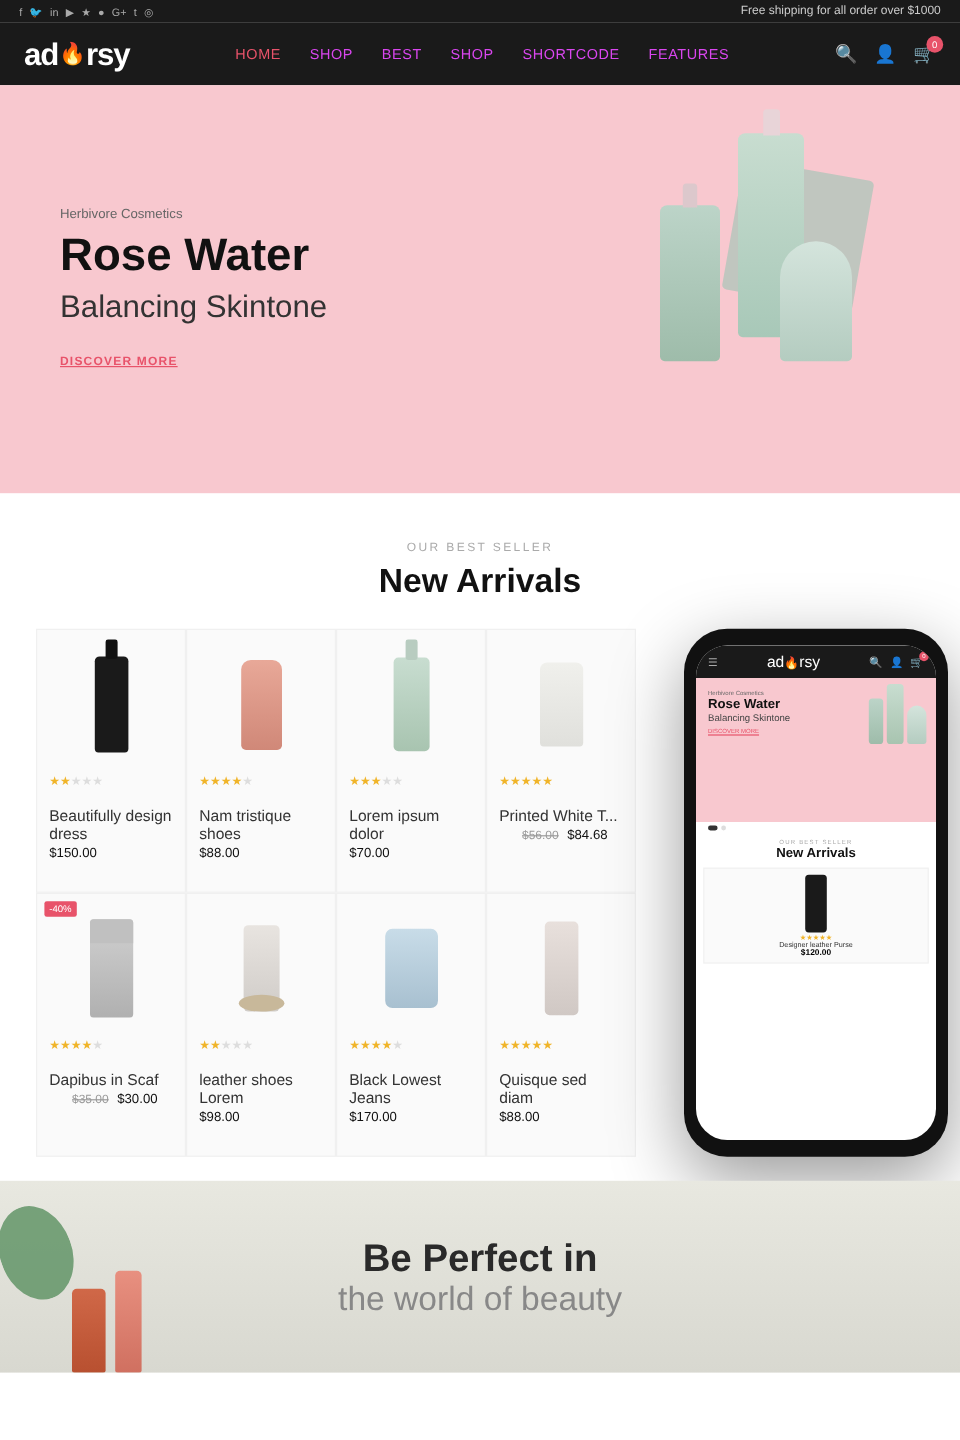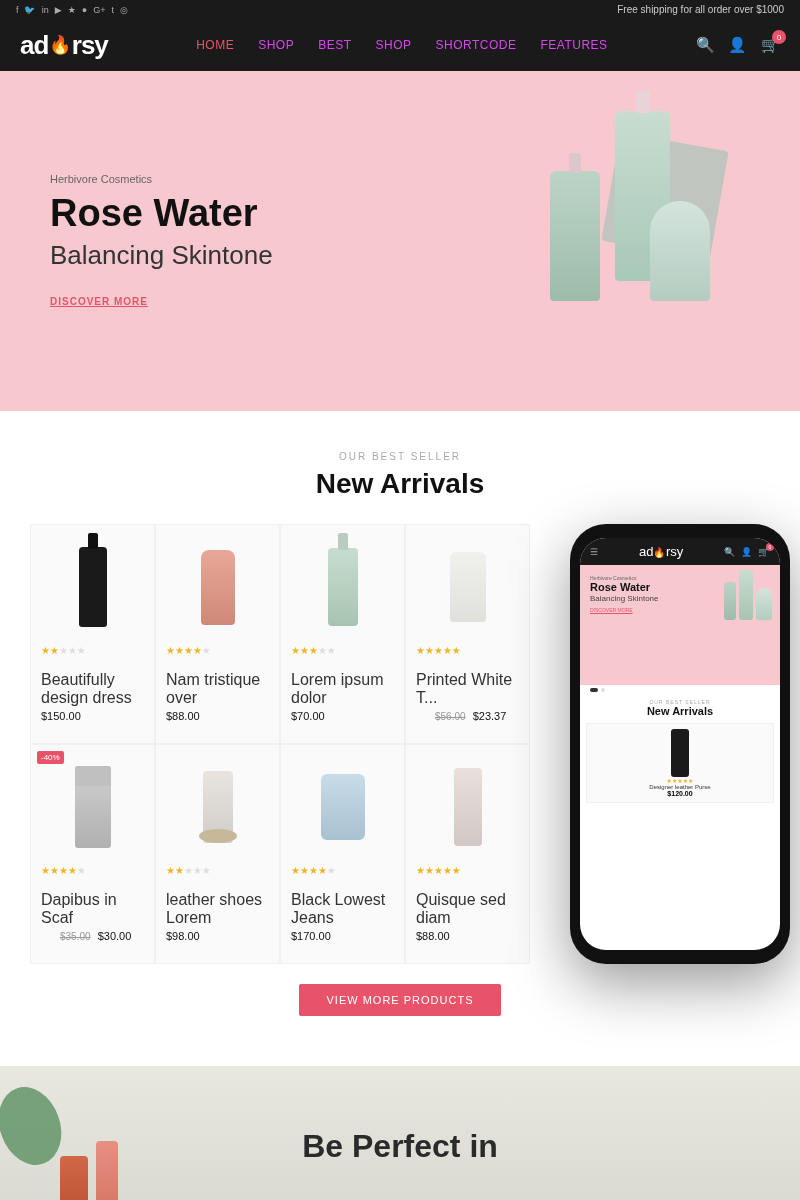--- a/index.html
+++ b/index.html
@@ -164,21 +164,21 @@
       background: #b8ccc0;
       border-radius: 2px;
     }
     .prod-bottle-white {
       width: 36px; height: 70px;
       background: linear-gradient(180deg, #f0f0ec 0%, #e0e0dc 100%);
       border-radius: 6px 6px 3px 3px;
     }
     .stars { color: #f0b429; font-size: 10px; margin-bottom: 3px; }
     .star-empty { color: #ddd; }
-    .product-name { font-size: 16px; color: #333; margin-bottom: 3px; margin-top: 15px; }
+    .product-name { font-size: 13px; color: #333; margin-bottom: 3px; margin-top: 15px; }
     .product-price { font-size: 11px; font-weight: normal; color: #111; }
     .product-price-original { font-size: 10px; color: #999; text-decoration: line-through; margin-right: 4px; padding-left: 19px; }
     .sale-badge {
       position: absolute; top: 6px; left: 6px;
       background: #e8536a;
       color: #fff;
       font-size: 8px;
       padding: 2px 4px;
       border-radius: 2px;
     }
@@ -414,42 +414,42 @@
         <div class="stars">★★<span class="star-empty">★★★</span></div>
         <div class="product-name">Beautifully design dress</div>
         <div class="product-price">$150.00</div>
       </div>
 
       <div class="product-card">
         <div class="product-img-placeholder">
           <div class="prod-bottle-pink"></div>
         </div>
         <div class="stars">★★★★<span class="star-empty">★</span></div>
-        <div class="product-name">Nam tristique over</div>
+        <div class="product-name">Nam tristique shoes</div>
         <div class="product-price">$88.00</div>
       </div>
 
       <div class="product-card">
         <div class="product-img-placeholder">
           <div class="prod-bottle-green" style="position:relative;"></div>
         </div>
         <div class="stars">★★★<span class="star-empty">★★</span></div>
         <div class="product-name">Lorem ipsum dolor</div>
         <div class="product-price">$70.00</div>
       </div>
 
       <div class="product-card">
         <div class="product-img-placeholder">
           <div class="prod-bottle-white"></div>
         </div>
         <div class="stars">★★★★★</div>
         <div class="product-name">Printed White T...</div>
         <div class="product-price">
           <span class="product-price-original">$56.00</span>
-          <span>$23.37</span>
+          <span>$84.68</span>
         </div>
       </div>
 
       <div class="product-card">
         <span class="sale-badge">-40%</span>
         <div class="product-img-placeholder">
           <div class="prod-bottle-mac"></div>
         </div>
         <div class="stars">★★★★<span class="star-empty">★</span></div>
         <div class="product-name">Dapibus in Scaf</div>
@@ -529,27 +529,25 @@
               <div class="phone-prod-stars">★★★★★</div>
               <div style="font-size:6px; color:#333;">Designer leather Purse</div>
               <div style="font-size:7px; font-weight:bold;">$120.00</div>
             </div>
           </div>
         </div>
       </div>
     </div>
   </div>
 
-  <div class="view-more-wrap">
-    <button class="view-more-btn">VIEW MORE PRODUCTS</button>
-  </div>
 </section>
 
 <section class="bottom-section">
   <div class="leaf"></div>
   <div class="bottom-bottles">
     <div class="bb1"></div>
     <div class="bb2"></div>
   </div>
   <div class="bottom-content">
     <div class="bottom-title">Be Perfect in</div>
+    <div class="bottom-subtitle">the world of beauty</div>
   </div>
 </section>
 
 </body></html>

